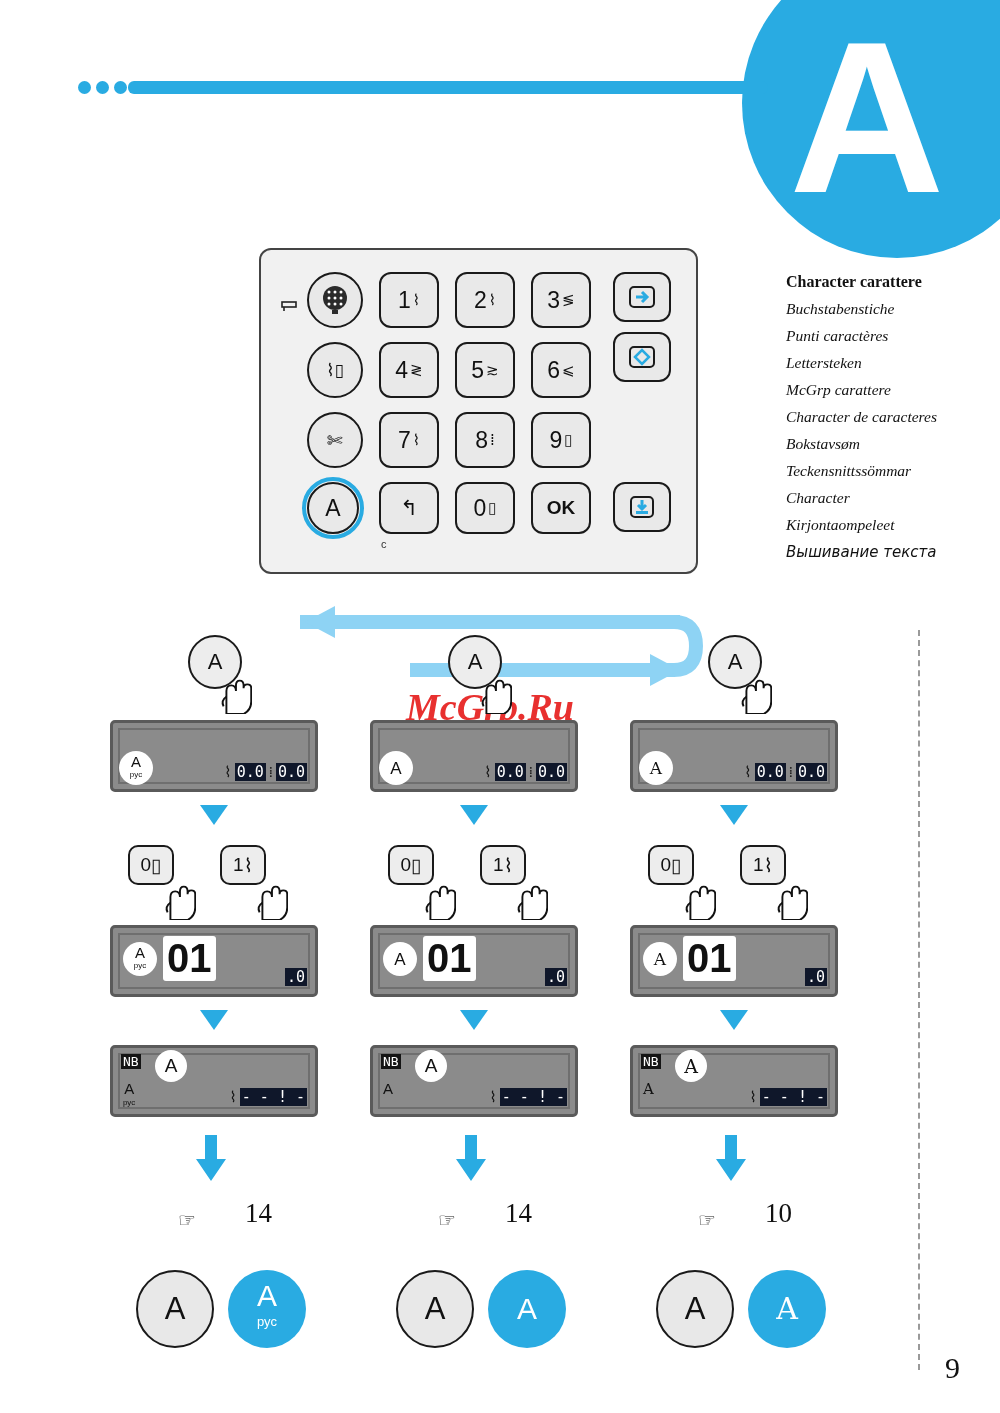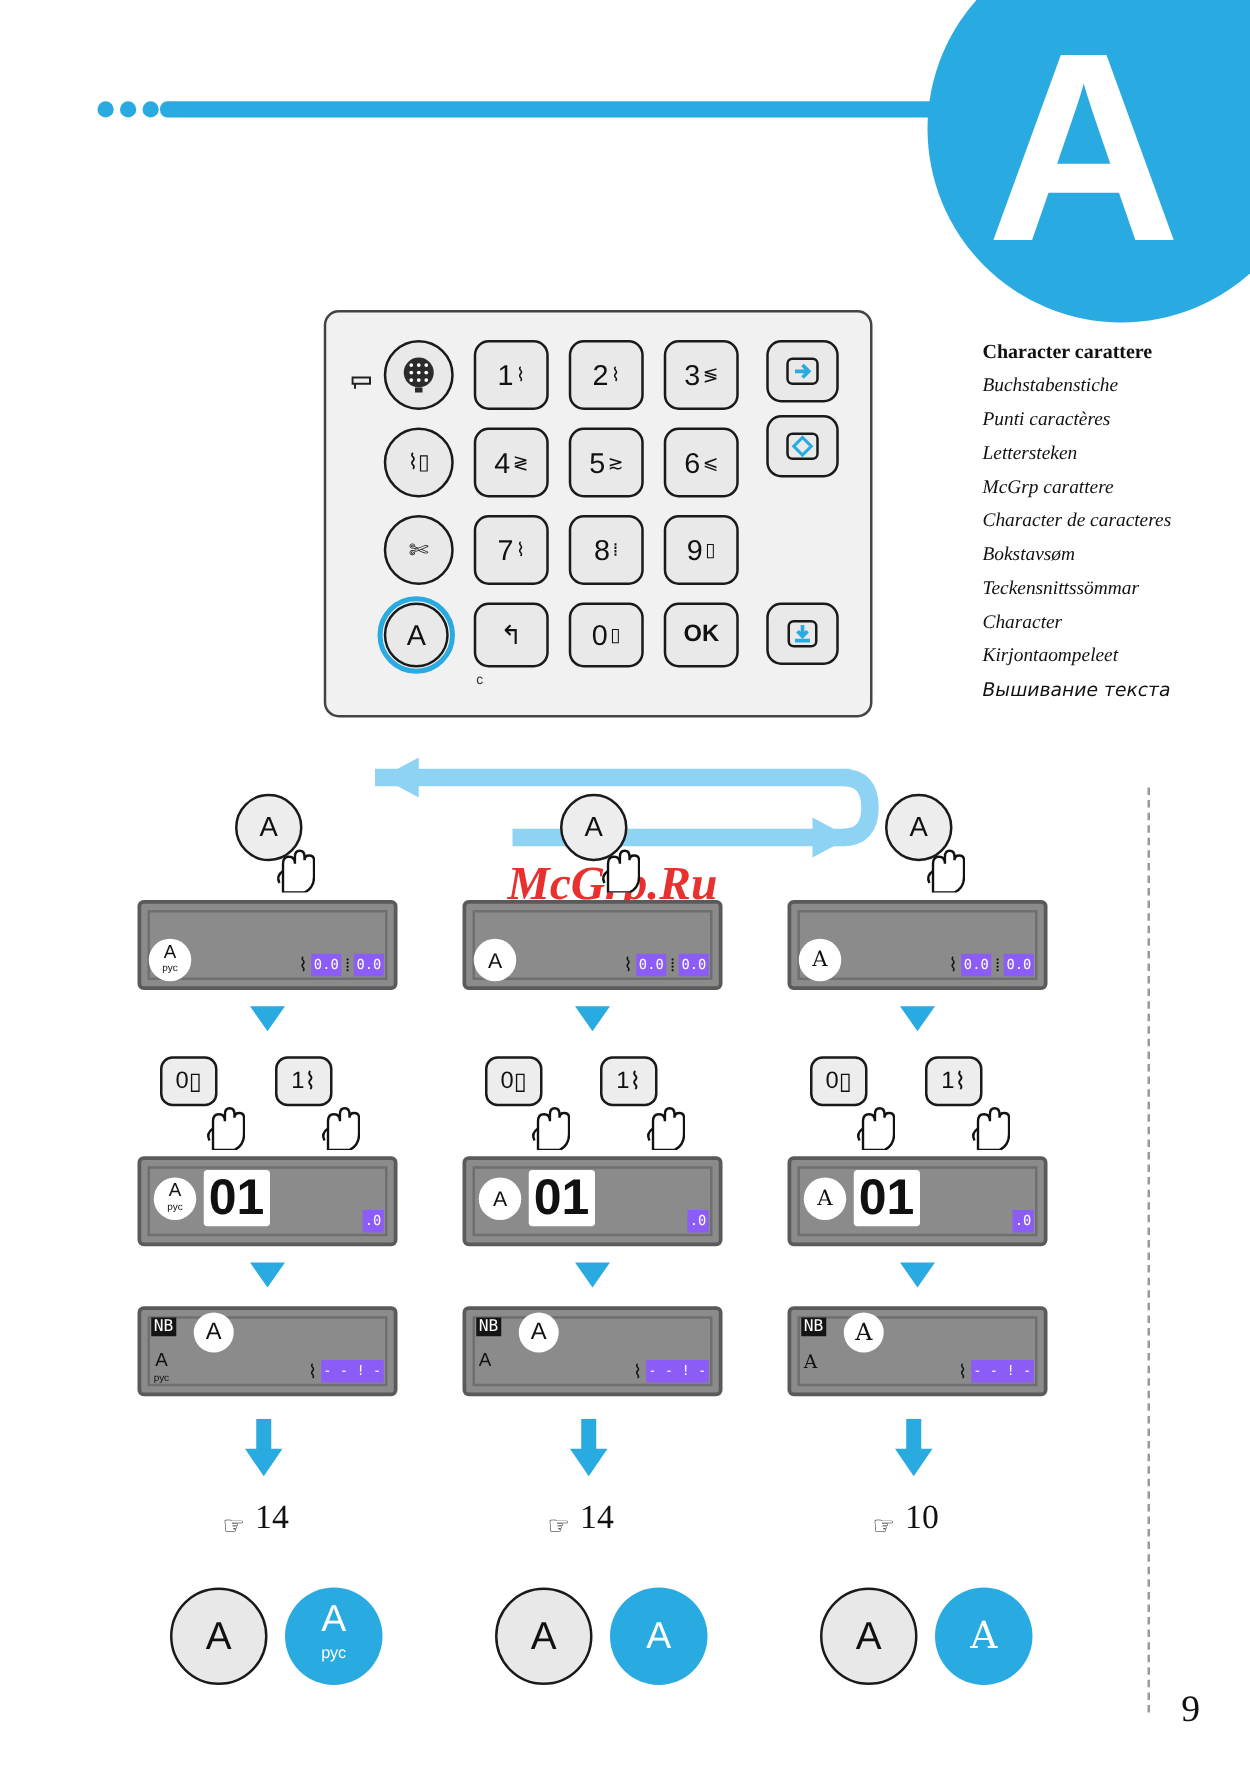--- a/index.html
+++ b/index.html
@@ -67,21 +67,21 @@
 
   .lcd{
     position:absolute; width:208px; height:72px; background:#8b8b8b;
     border:3px solid #5a5a5a; border-radius:5px; box-sizing:border-box;
   }
   .lcd .inner{position:absolute; left:5px; top:5px; right:5px; bottom:5px; border:2px solid #6f6f6f;}
   .lcd .vals{
     position:absolute; right:8px; bottom:8px; display:flex; align-items:flex-end; gap:3px;
     font-family:"DejaVu Sans Mono", monospace;
   }
-  .vbox{background:#8b5cf6; color:#fff; font-size:11px; padding:0 2px; line-height:18px;}
+  .vbox{background:#0f172a; color:#fff; font-size:15px; padding:0 2px; line-height:18px;}
   .vsep{color:#141414; font-size:15px; line-height:18px;}
   .zig{color:#141414; font-family:"DejaVu Sans",sans-serif; font-size:15px; line-height:18px;}
   .badge{
     position:absolute; left:6px; bottom:4px; width:34px; height:34px; border-radius:50%;
     background:#fff; display:flex; flex-direction:column; align-items:center; justify-content:center;
     font-size:15px; color:#111; line-height:13px;
   }
   .badge small{font-size:8px;}
   .bigsel{
     position:absolute; left:50px; top:8px; font-size:40px; font-weight:bold; color:#111;
@@ -106,21 +106,21 @@
 
   .arrow-d{position:absolute; width:0;height:0;border-left:14px solid transparent;border-right:14px solid transparent;border-top:20px solid #29abe2;}
   .arrow-big{position:absolute; width:34px;}
 
   .keysm{
     position:absolute; width:46px; height:40px; border:2.5px solid #1a1a1a; border-radius:10px;
     background:#ededed; box-sizing:border-box; display:flex; align-items:center; justify-content:center;
     font-size:19px; color:#111;
   }
 
-  .pageref{position:absolute; font-size:27px; color:#111; font-family:"Liberation Serif", serif;}
+  .pageref{position:absolute; font-size:27px; color:#111; font-family:"Liberation Serif", serif;margin-left:41px;}
   .pointer{position:absolute; font-size:20px; color:#111;}
 
   .bigA{
     position:absolute; width:78px;height:78px;border-radius:50%;
     background:#e8e8e8;border:2.5px solid #1a1a1a; box-sizing:border-box;
     display:flex;align-items:center;justify-content:center;font-size:31px;color:#111;
   }
   .blueA{
     position:absolute; width:78px;height:78px;border-radius:50%;
     background:#29abe2; display:flex;flex-direction:column;align-items:center;justify-content:center;

